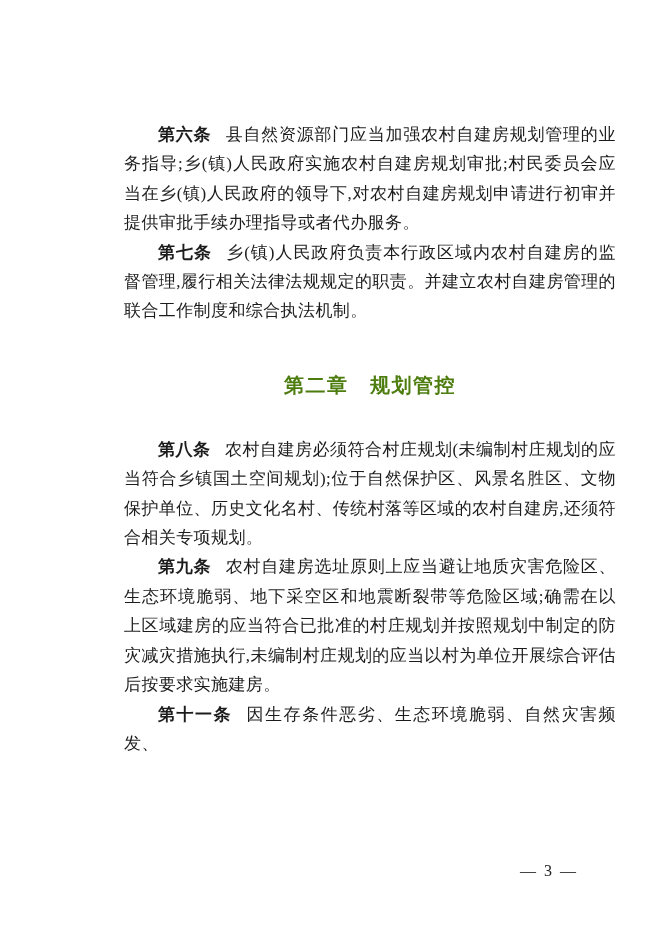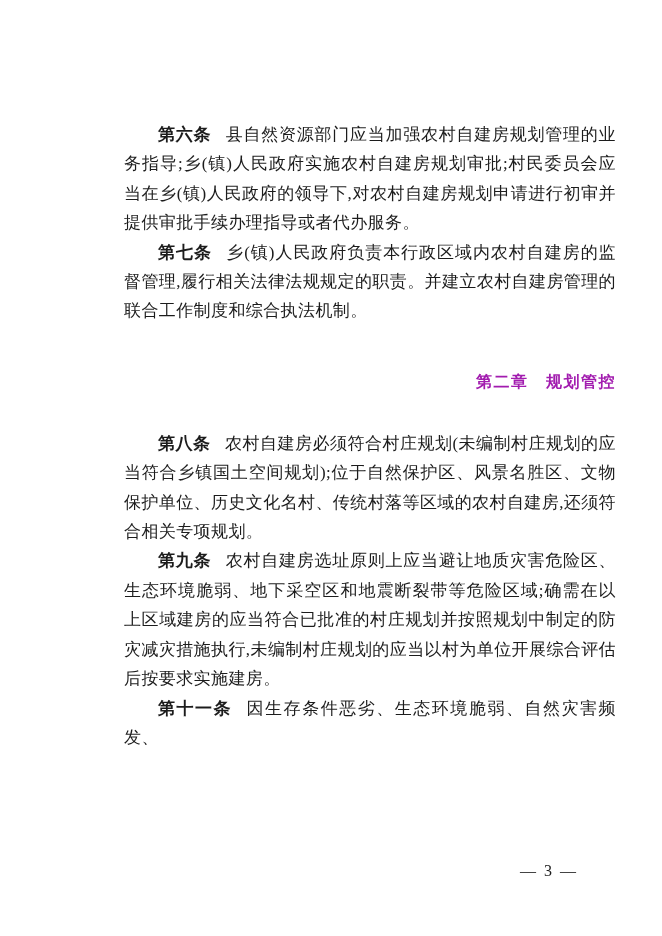--- a/index.html
+++ b/index.html
@@ -33,26 +33,26 @@
     text-indent: 2em;
     letter-spacing: 0.4px;
   }
   .lead {
     font-weight: bold;
     font-family: "Liberation Sans", "DejaVu Sans", sans-serif;
     margin-right: 0.85em;
   }
   h2.chapter {
     margin: 46px 0 36px 0;
-    font-size: 16px;
+    font-size: 20px;
     font-weight: bold;
-    text-align: right;
+    text-align: center;
     letter-spacing: 1.5px;
     font-family: "Liberation Sans", "DejaVu Sans", sans-serif;
-    color: #a21caf;
+    color: #4d7c0f;
   }
   .page-number {
     position: absolute;
     right: 84px;
     bottom: 56px;
     font-size: 16px;
     letter-spacing: 2px;
     color: #1c1c1c;
   }
 </style>

